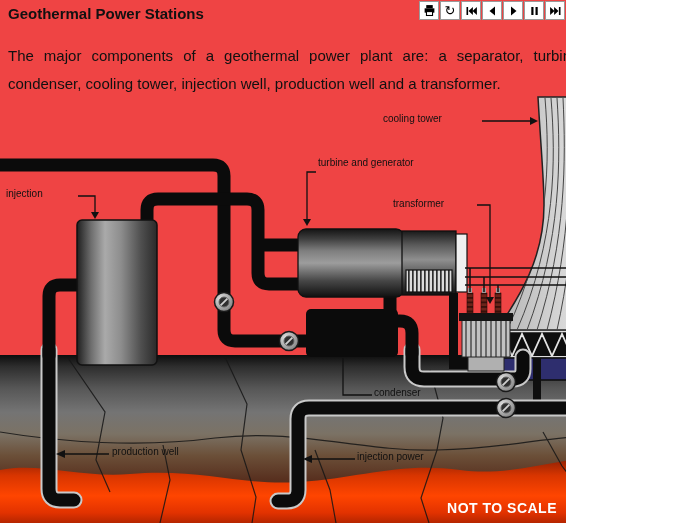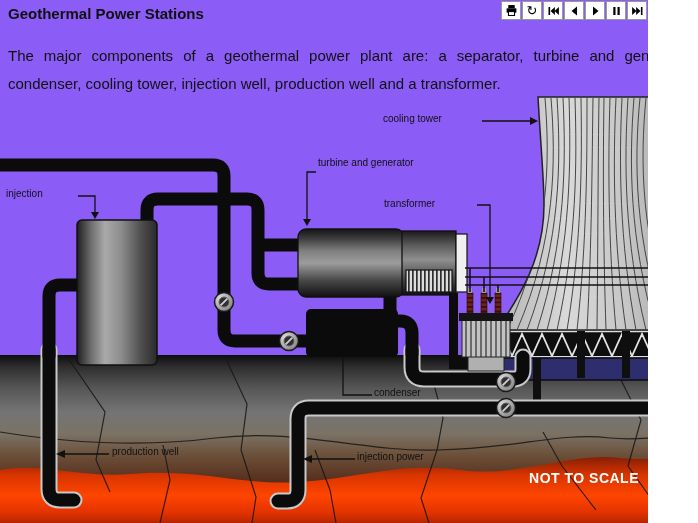--- a/index.html
+++ b/index.html
@@ -1,22 +1,22 @@
 <!DOCTYPE html>
 <html><head>
 <meta charset="utf-8">
 <style>
   html,body{margin:0;padding:0;background:#fff;}
-  #stage{position:relative;width:648px;height:523px;background:#8b5cf6;overflow:hidden;
+  #stage{position:relative;width:566px;height:523px;background:#ef4444;overflow:hidden;
          font-family:"Liberation Sans",sans-serif;}
   .title{position:absolute;left:8px;top:5px;font-size:15px;font-weight:bold;color:#111;white-space:nowrap;}
   .desc{position:absolute;left:8px;top:42px;width:684px;font-size:15px;line-height:28px;color:#111;
         text-align:justify;}
   .lbl{position:absolute;font-size:10px;color:#111;white-space:nowrap;}
-  .nts{position:absolute;right:9px;top:470px;font-size:14px;font-weight:bold;color:#fff;letter-spacing:.5px;}
+  .nts{position:absolute;right:9px;top:500px;font-size:14px;font-weight:bold;color:#fff;letter-spacing:.5px;}
   .toolbar{position:absolute;right:1px;top:1px;display:flex;gap:1px;}
   .tbtn{width:20px;height:19px;background:#fff;border:1px solid #9a9a9a;display:flex;
         align-items:center;justify-content:center;padding:0;box-sizing:border-box;font-size:13px;
         color:#000;line-height:1;}
   .tbtn svg{display:block;}
   #diagram{position:absolute;left:0;top:0;}
 </style>
 </head>
 <body>
 
@@ -265,19 +265,19 @@
         <polygon points="4.6,2 9,6 4.6,10" fill="#000"></polygon>
         <rect x="9.4" y="2" width="1.6" height="8" fill="#000"></rect>
       </svg>
     </button>
   </div>
 
   <div class="desc">The major components of a geothermal power plant are: a separator, turbine and generator, condenser, cooling tower, injection well, production well and a transformer.</div>
 
   <div class="lbl" style="left:6px;top:188px">injection</div>
   <div class="lbl" style="left:318px;top:157px">turbine and generator</div>
-  <div class="lbl" style="left:384px;top:198px">transformer</div>
+  <div class="lbl" style="left:393px;top:198px">transformer</div>
   <div class="lbl" style="left:383px;top:113px">cooling tower</div>
   <div class="lbl" style="left:374px;top:387px">condenser</div>
   <div class="lbl" style="left:112px;top:446px">production well</div>
   <div class="lbl" style="left:357px;top:451px">injection power</div>
   <div class="nts">NOT TO SCALE</div>
 </div>
 
 </body></html>

